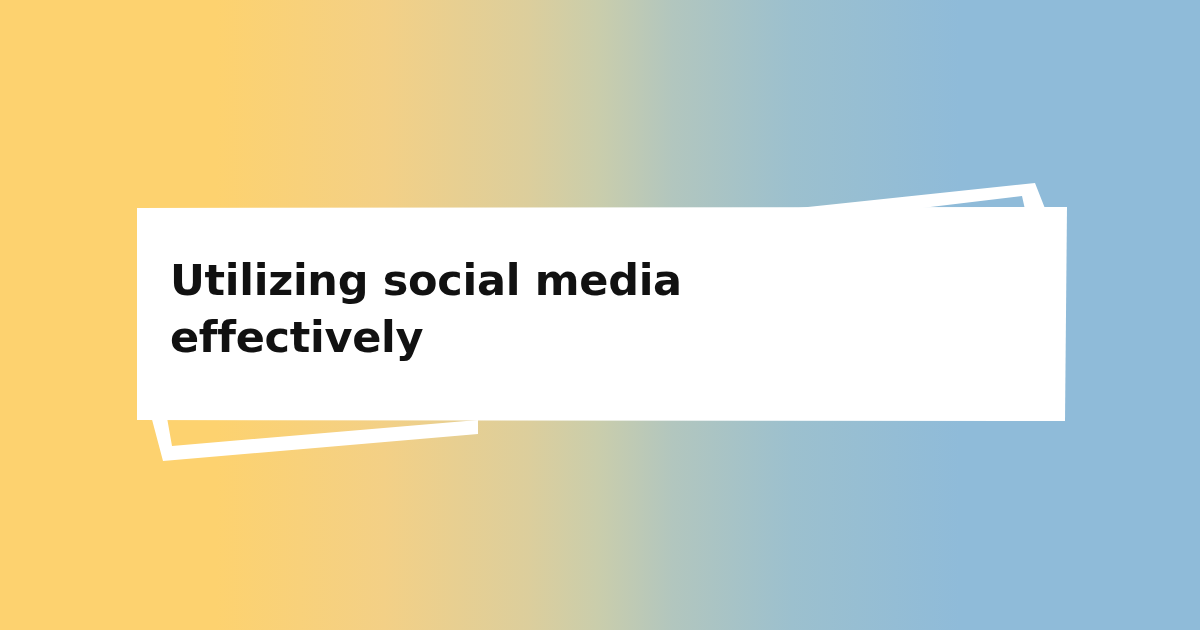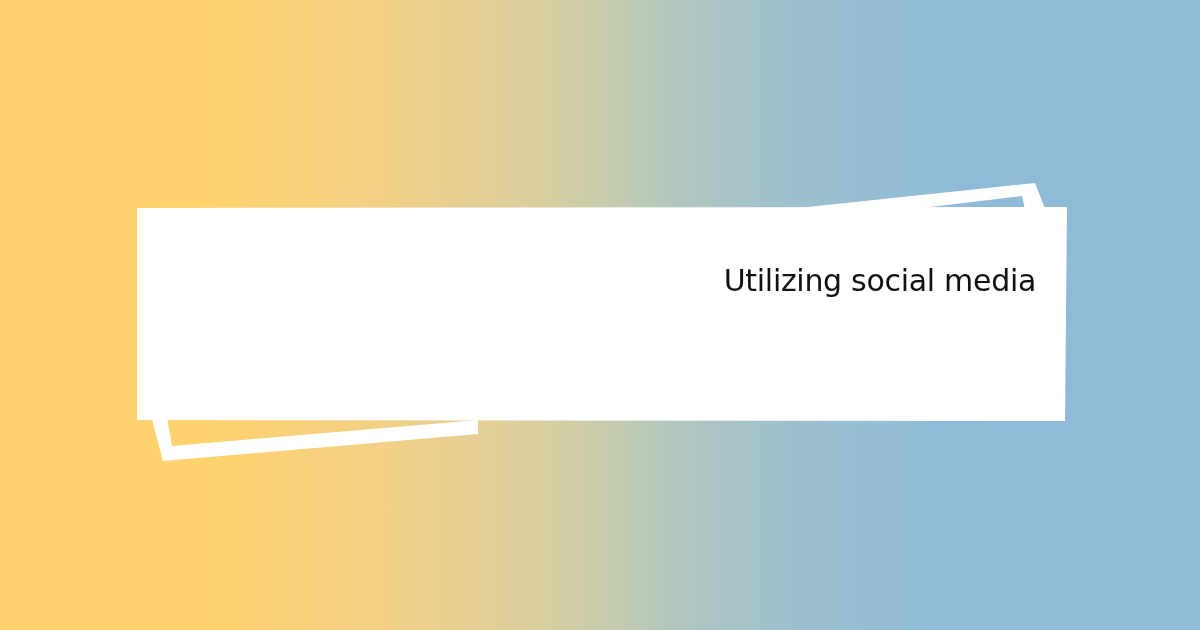--- a/index.html
+++ b/index.html
@@ -46,25 +46,25 @@
     inset: 0;
     width: 1200px;
     height: 630px;
   }
 
   #title-block {
     position: absolute;
     left: 170px;
     top: 252px;
     width: 866px;
-    text-align: right;
+    text-align: left;
     color: #111111;
     font-family: "DejaVu Sans", sans-serif;
-    font-weight: 400;
-    font-size: 30px;
+    font-weight: 700;
+    font-size: 43px;
     line-height: 57px;
     letter-spacing: -0.3px;
   }
   #title-block .line {
     display: block;
     white-space: nowrap;
   }
 </style>
 </head>
 <body>
@@ -77,15 +77,16 @@
 
     <path d="M 150 412 L 166 412 L 172 446 L 478 420 L 478 434 L 163 461 Z" fill="#FFFFFF"></path>
   </svg>
 
   <svg id="card-layer" viewBox="0 0 1200 630" width="1200" height="630">
     <polygon points="137,208 1067,207 1065,421 137,420" fill="#FFFFFF"></polygon>
   </svg>
 
   <div id="title-block">
     <span class="line">Utilizing social media</span>
+    <span class="line">effectively</span>
   </div>
 
 </div>
 
 </body></html>

